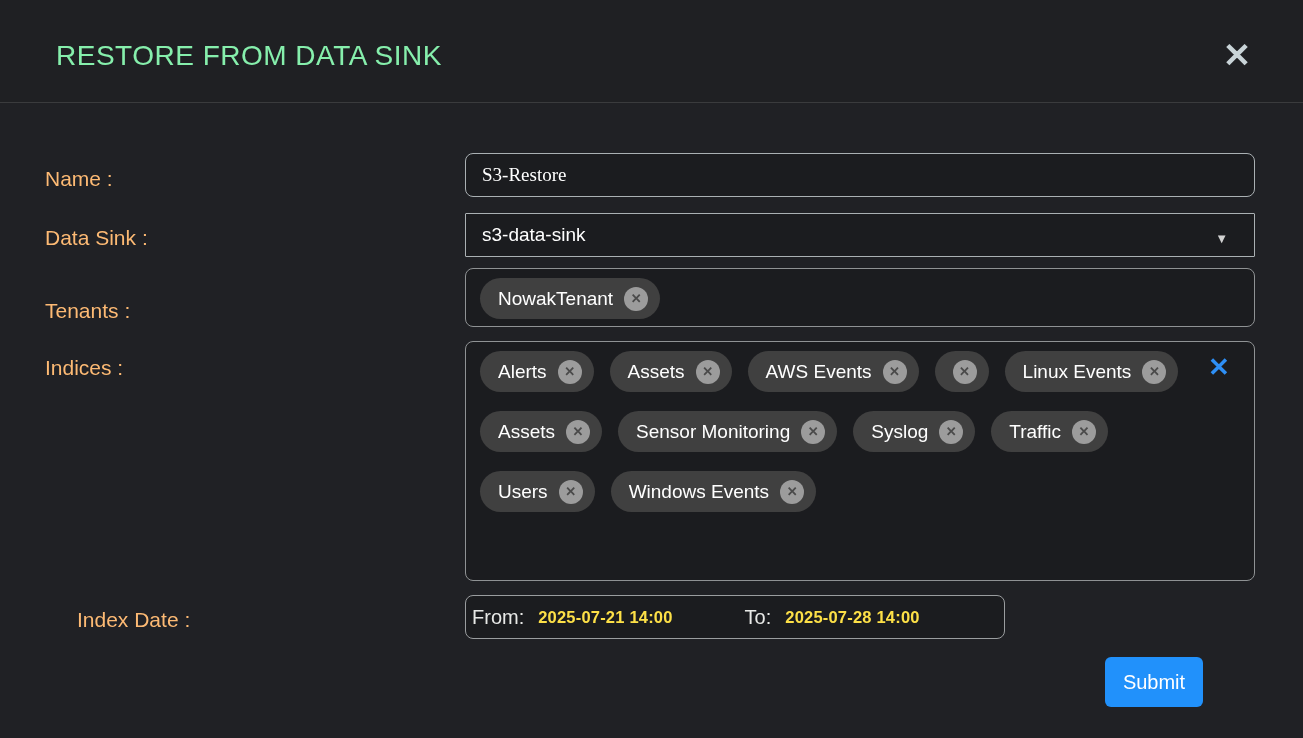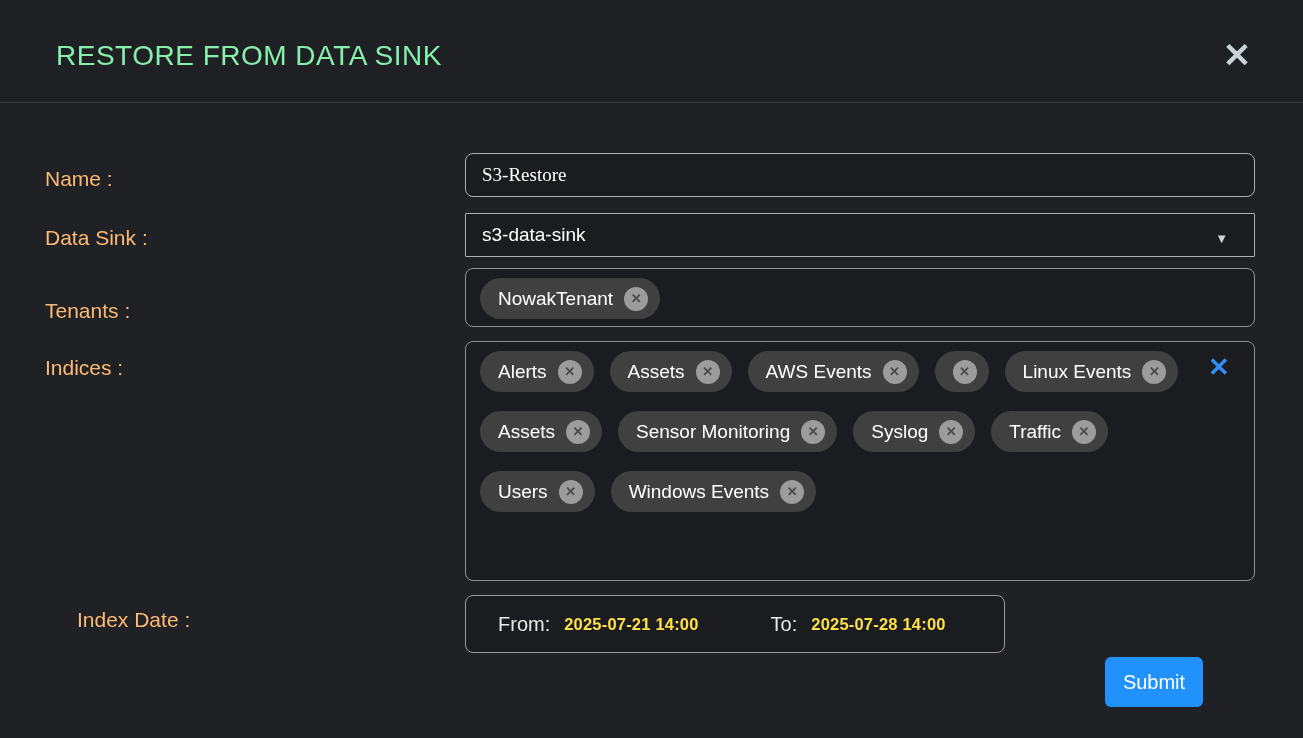--- a/index.html
+++ b/index.html
@@ -96,25 +96,25 @@
     position: absolute; right: 20px; top: 351px;
     width: 30px; height: 30px;
     display: flex; align-items: center; justify-content: center;
     color: #2e8ff5; font-size: 26px; font-weight: 700;
     background: transparent; border: none; cursor: pointer;
     line-height: 1;
   }
   #indices-box .clear-indices-btn { top: 10px; }
 
   .date-box {
-    position: absolute; left: 465px; top: 595px; width: 540px; height: 58px;
+    position: absolute; left: 465px; top: 595px; width: 540px; height: 44px;
     background: #1b1c1f;
     border: 1px solid #9a9d9f; border-radius: 8px;
     display: flex; align-items: center;
-    padding: 0 32px;
+    padding: 0 6px;
   }
   .date-part-label {
     font-size: 20px; color: #e8e9e7; margin-right: 14px;
   }
   .date-part-value {
     font-size: 16.5px; font-weight: 700; color: #fde047;
     letter-spacing: 0.2px;
   }
   .date-gap { width: 72px; }
 

